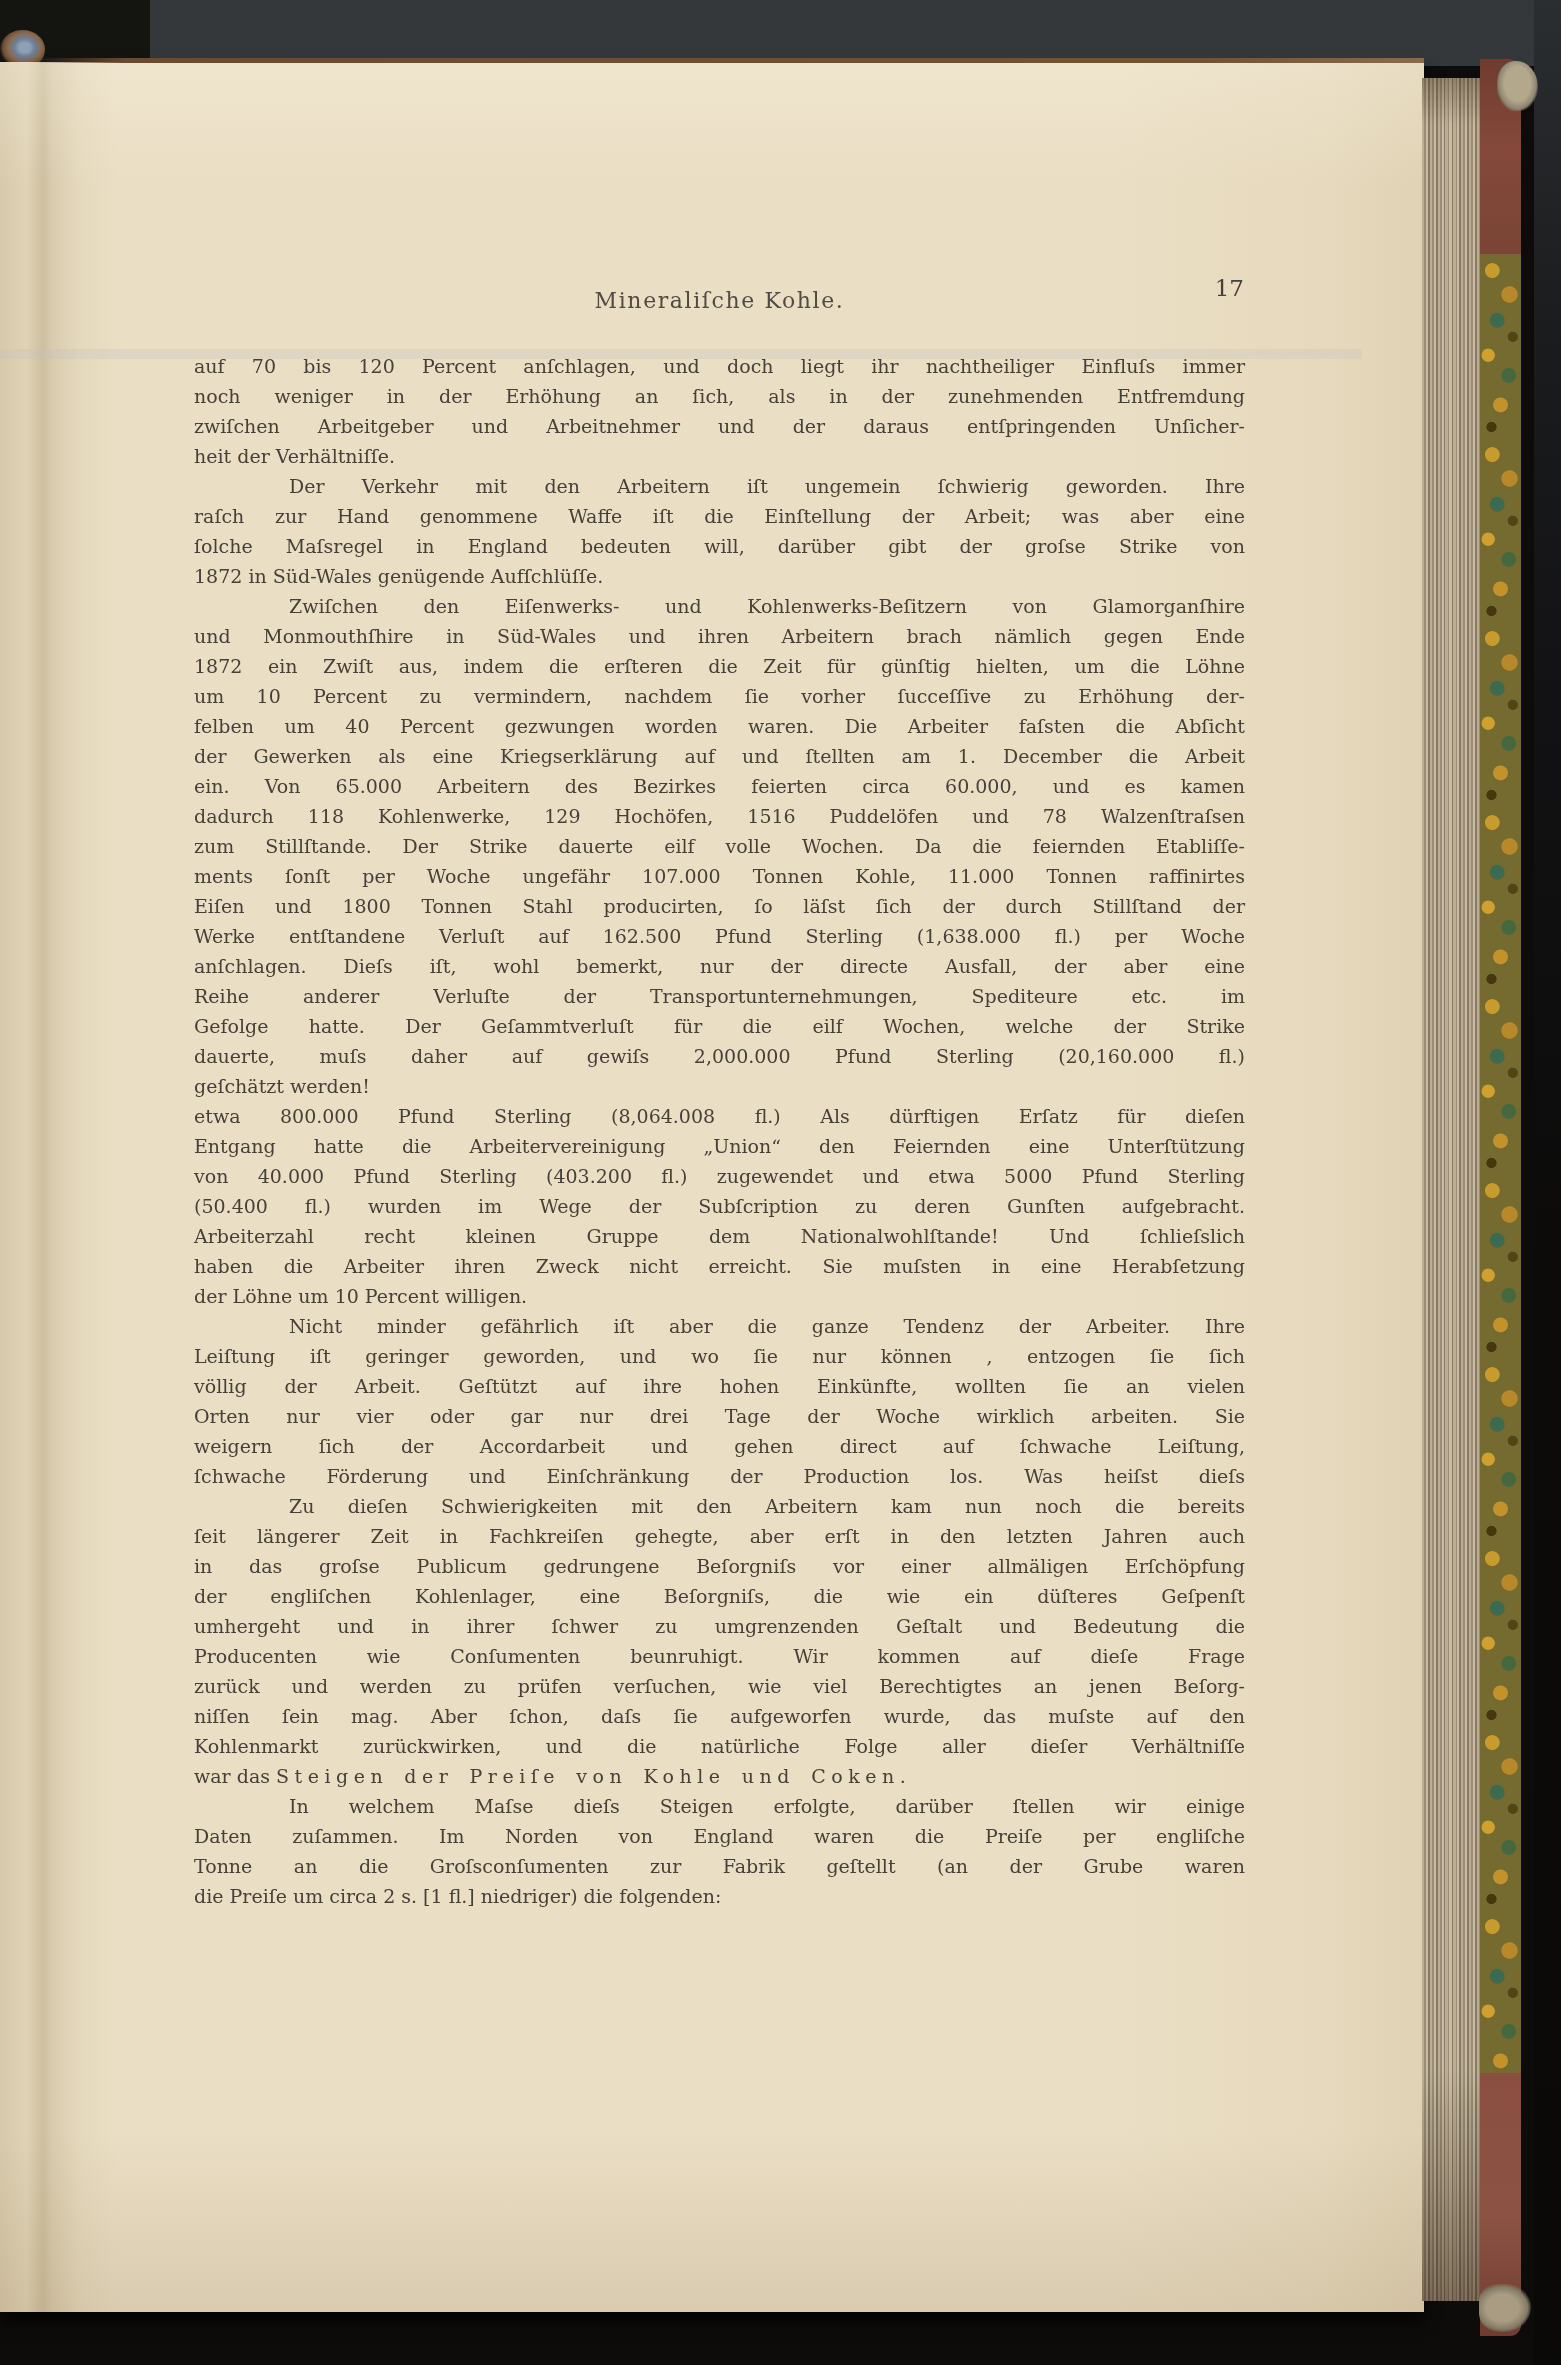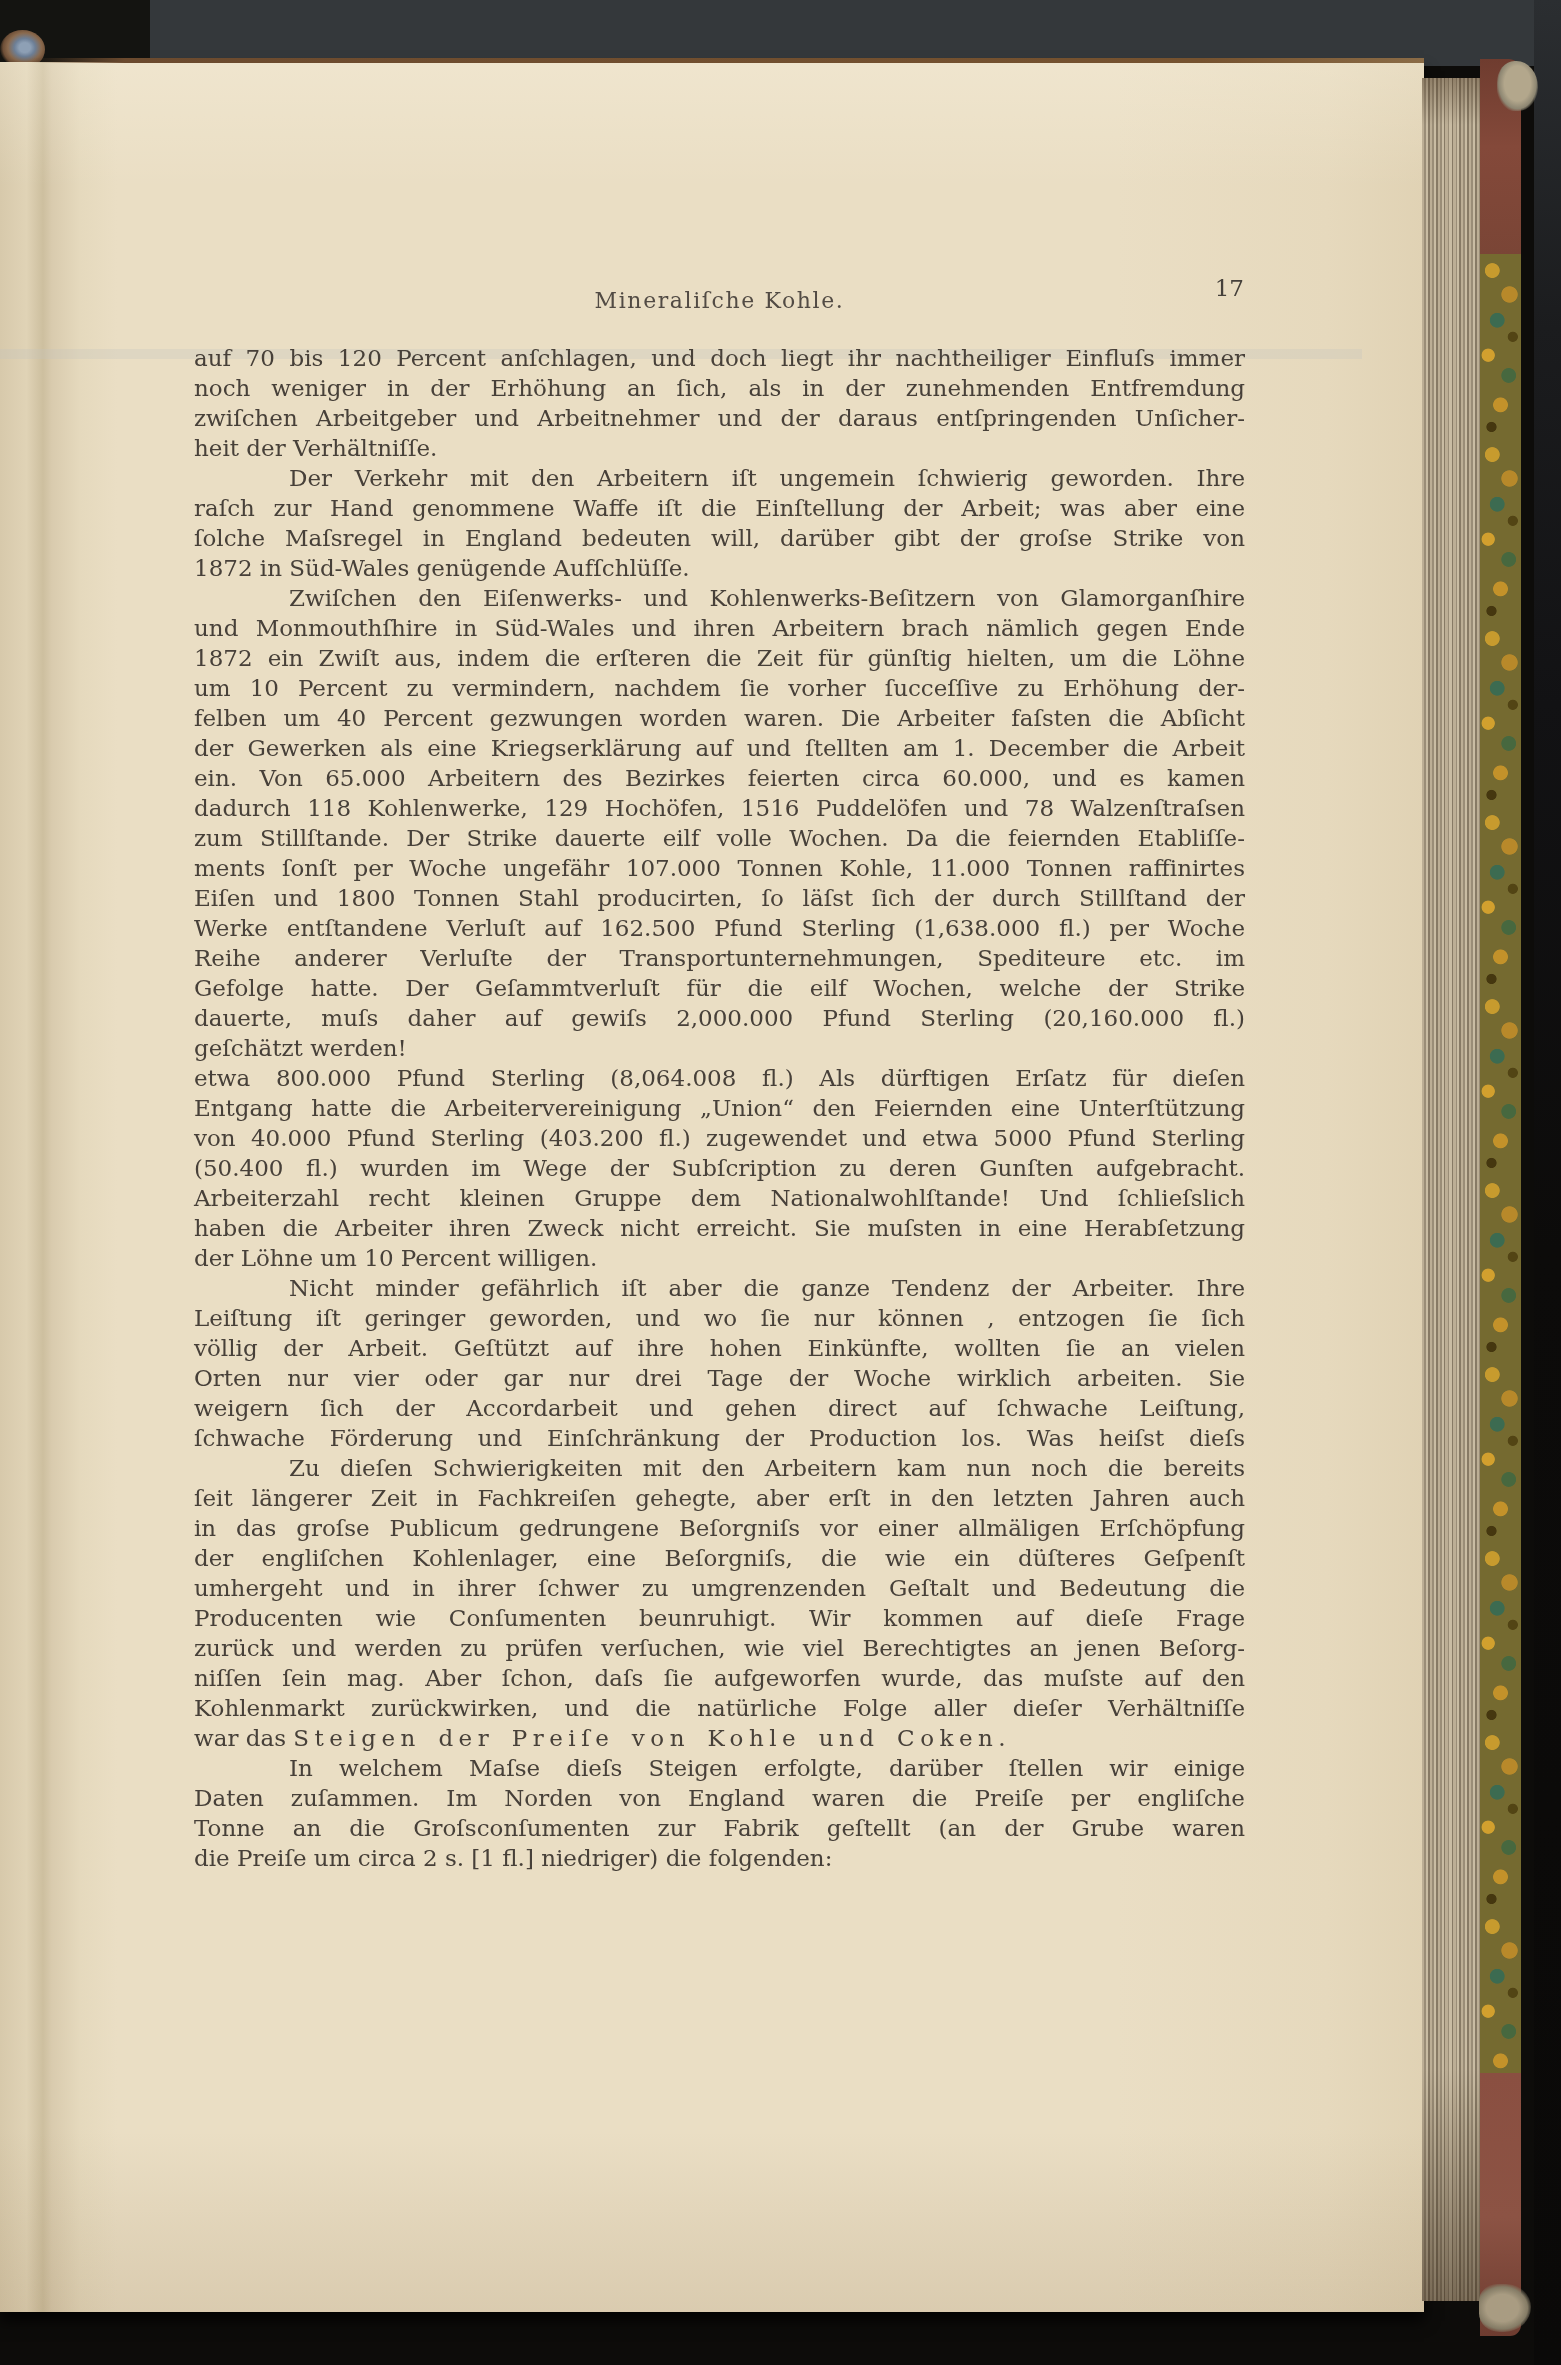--- a/index.html
+++ b/index.html
@@ -49,22 +49,22 @@
     background:linear-gradient(180deg,#8a4f41 0,#8c5344 55%,#6e3c30 100%);}
   .cover-wear-top{position:absolute;left:1497px;top:61px;width:41px;height:50px;border-radius:45% 55% 50% 40%;
     background:radial-gradient(ellipse at 50% 45%,#b3a78c 0 45%,#8d8672 65%,rgba(141,134,114,0) 75%);}
   .cover-wear-bottom{position:absolute;left:1479px;top:2284px;width:52px;height:48px;border-radius:40% 55% 60% 45%;
     background:radial-gradient(ellipse at 45% 50%,#a99c82 0 40%,#857c66 62%,rgba(133,124,102,0) 75%);}
   
   .running-header{position:absolute;left:194px;top:226px;width:1051px;text-align:center;
     font-size:22px;letter-spacing:1.6px;color:#524b44;}
   .page-number{position:absolute;left:1135px;top:213px;width:109px;text-align:right;
     font-size:23px;color:#45403a;}
-  .body-text{position:absolute;left:194px;top:281px;width:1051px;
-    color:var(--ink,#474039);font-size:23px;line-height:30px;}
+  .body-text{position:absolute;left:194px;top:289px;width:1051px;
+    color:var(--ink,#474039);font-size:19px;line-height:30px;}
   .line{text-align:justify;text-align-last:justify;}
   .line.last{text-align:left;text-align-last:auto;}
   .line.first{text-indent:95px;}
   .spaced{letter-spacing:5.5px;word-spacing:4.7px;}
 </style>
 </head>
 <body>
 
 <div id="canvas">
   <div class="backdrop-top"></div>
@@ -90,20 +90,21 @@
         <div class="line">1872 ein Zwiſt aus, indem die erſteren die Zeit für günſtig hielten,  um die Löhne</div>
         <div class="line">um 10 Percent zu vermindern,  nachdem ſie vorher ſucceſſive zu Erhöhung der-</div>
         <div class="line">felben um 40 Percent gezwungen worden waren.  Die Arbeiter faſsten die Abſicht</div>
         <div class="line">der Gewerken als eine Kriegserklärung auf und ſtellten am 1. December die Arbeit</div>
         <div class="line">ein.   Von 65.000 Arbeitern des Bezirkes feierten circa 60.000,  und es kamen</div>
         <div class="line">dadurch 118 Kohlenwerke, 129 Hochöfen, 1516 Puddelöfen und 78 Walzenſtraſsen</div>
         <div class="line">zum Stillſtande.  Der Strike dauerte eilf volle Wochen.  Da die feiernden Etabliſſe-</div>
         <div class="line">ments ſonſt per Woche ungefähr 107.000 Tonnen Kohle,  11.000 Tonnen raffinirtes</div>
         <div class="line">Eiſen und 1800 Tonnen Stahl producirten,  ſo läſst ſich der durch Stillſtand der</div>
         <div class="line">Werke entſtandene Verluſt auf 162.500 Pfund Sterling (1,638.000 fl.) per Woche</div>
+        <div class="line">anſchlagen.  Dieſs iſt,  wohl bemerkt,  nur der directe Ausfall,  der aber eine</div>
         <div class="line">Reihe anderer Verluſte der Transportunternehmungen,  Spediteure etc. im</div>
         <div class="line">Gefolge hatte.  Der Geſammtverluſt für die eilf Wochen,  welche der Strike</div>
         <div class="line">dauerte,  muſs daher auf gewiſs 2,000.000 Pfund Sterling (20,160.000 fl.)</div>
         <div class="line last">geſchätzt werden!</div>
         <div class="line">etwa 800.000 Pfund Sterling (8,064.008 fl.)   Als dürftigen Erſatz für dieſen</div>
         <div class="line">Entgang hatte die Arbeitervereinigung „Union“ den Feiernden eine Unterſtützung</div>
         <div class="line">von 40.000 Pfund Sterling (403.200 fl.) zugewendet und etwa 5000 Pfund Sterling</div>
         <div class="line">(50.400 fl.)  wurden im Wege der Subſcription zu deren Gunſten aufgebracht.</div>
         <div class="line">Arbeiterzahl recht kleinen Gruppe dem Nationalwohlſtande!  Und ſchlieſslich</div>
         <div class="line">haben die Arbeiter ihren Zweck nicht erreicht.  Sie muſsten in eine Herabſetzung</div>

